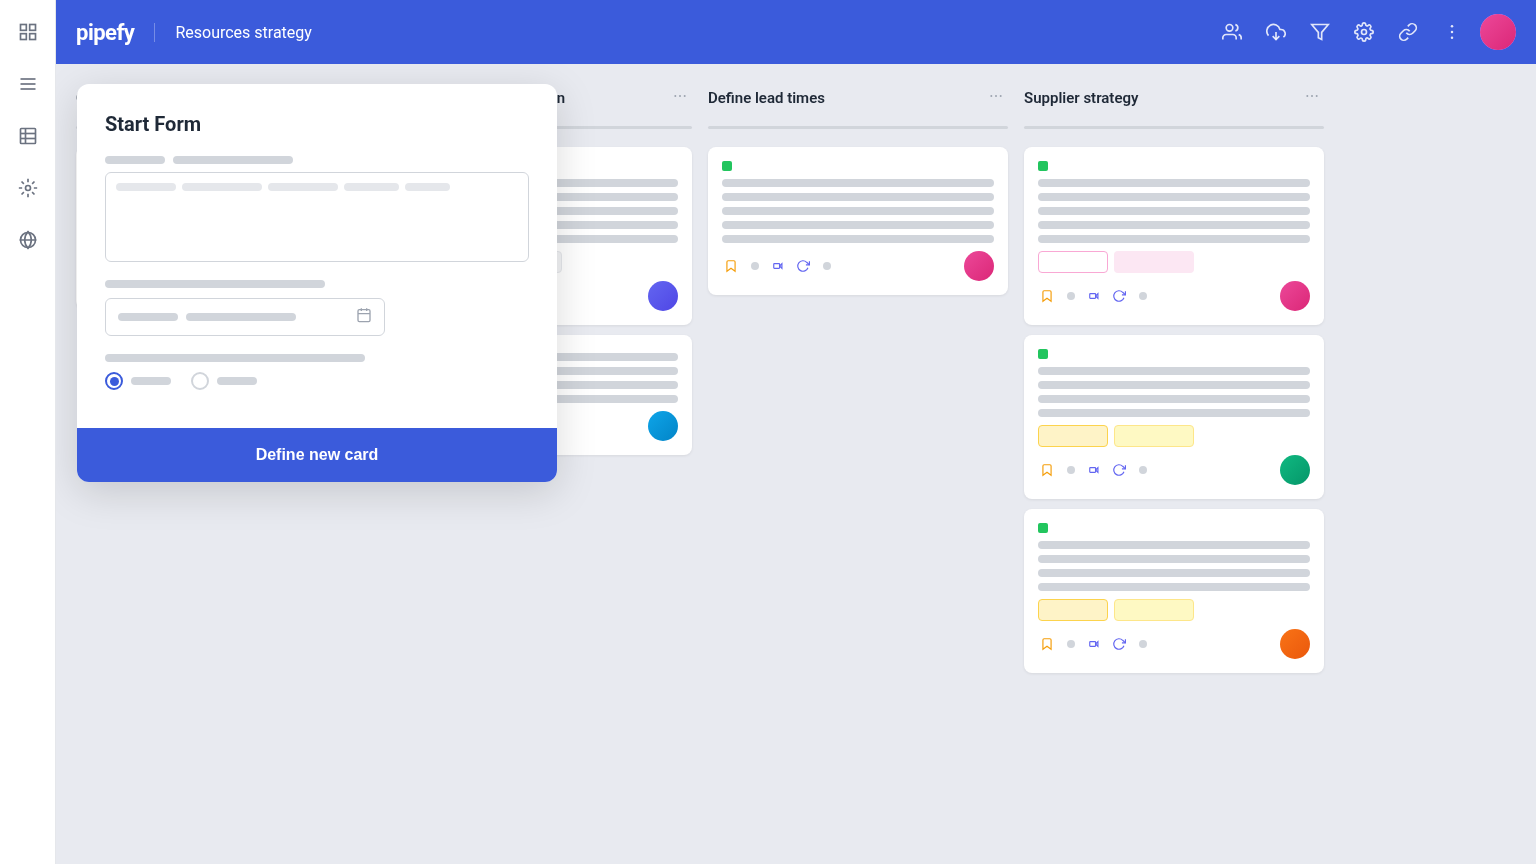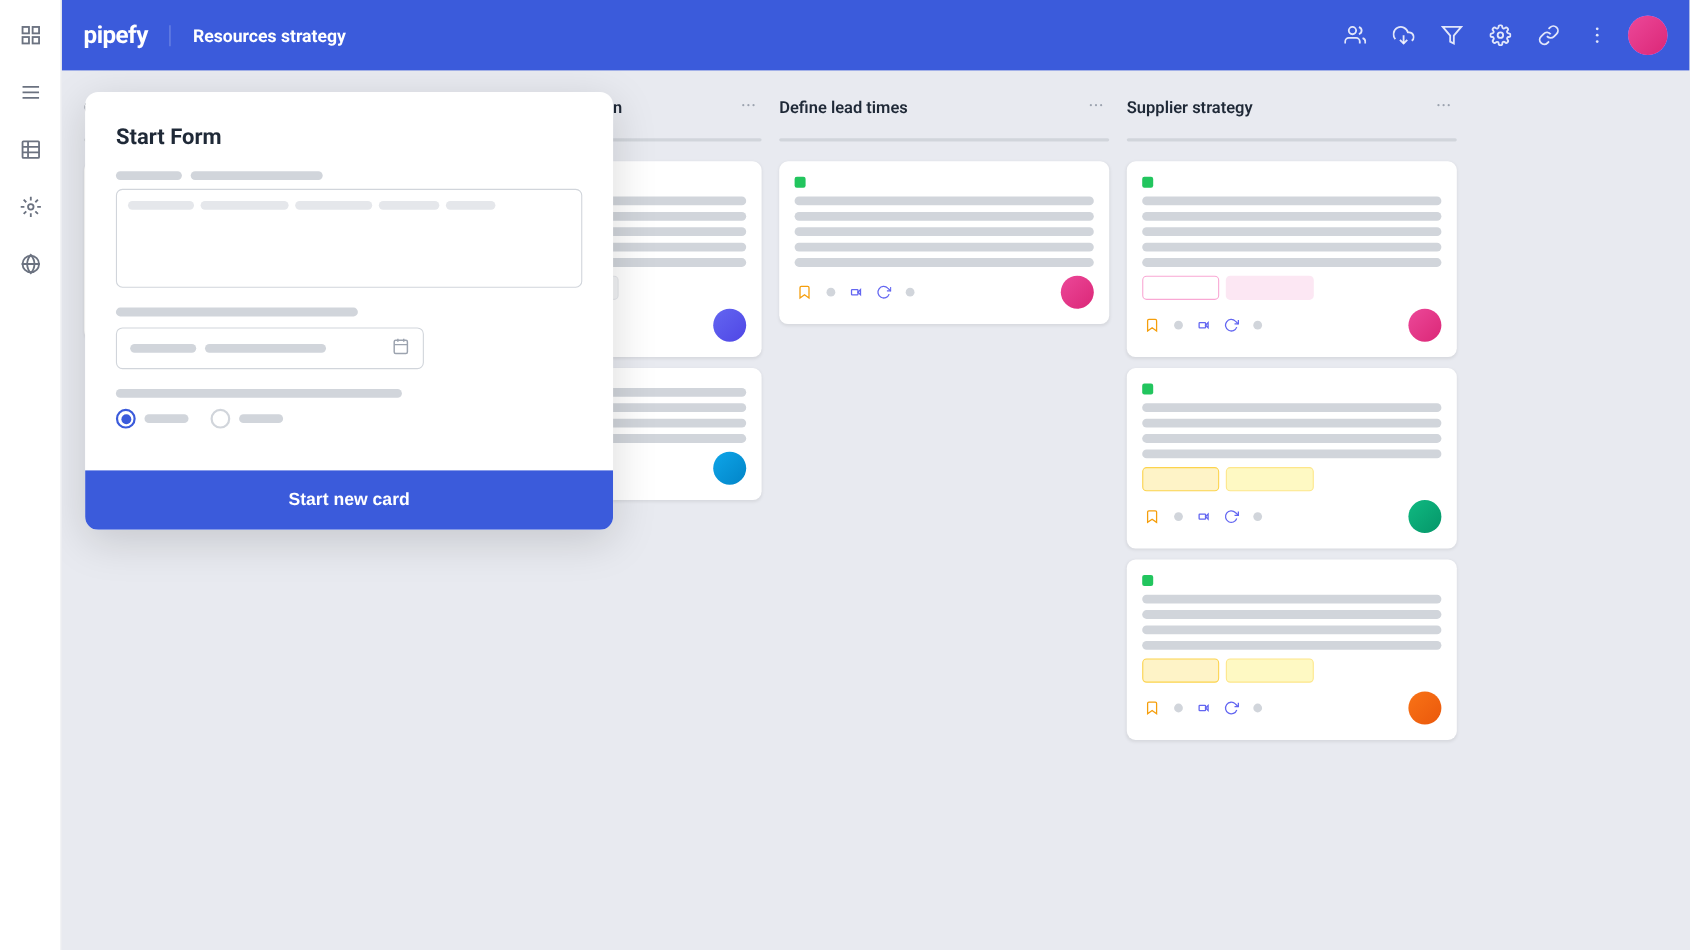--- a/index.html
+++ b/index.html
@@ -60,21 +60,21 @@
     }
     .logo-text {
       color: #fff;
       font-size: 22px;
       font-weight: 700;
       letter-spacing: -0.5px;
     }
     .header-title {
       color: #fff;
       font-size: 16px;
-      font-weight: 700;
+      font-weight: 400;
       border-left: 1px solid rgba(255,255,255,0.3);
       padding-left: 20px;
     }
     .header-actions {
       margin-left: auto;
       display: flex;
       align-items: center;
       gap: 12px;
     }
     .header-action-btn {
@@ -873,19 +873,19 @@
               </div>
               <div class="radio-item">
                 <div class="radio-circle-empty"></div>
                 <div class="label-block" style="width:40px;height:8px;background:#d1d5db;border-radius:4px;"></div>
               </div>
             </div>
           </div>
         </div>
 
         <div class="modal-footer">
-          <button class="create-btn">Start new card</button>
+          <button class="create-btn">Define new card</button>
         </div>
       </div>
     </div>
 
   </div>
 </div>
 
 </body></html>

